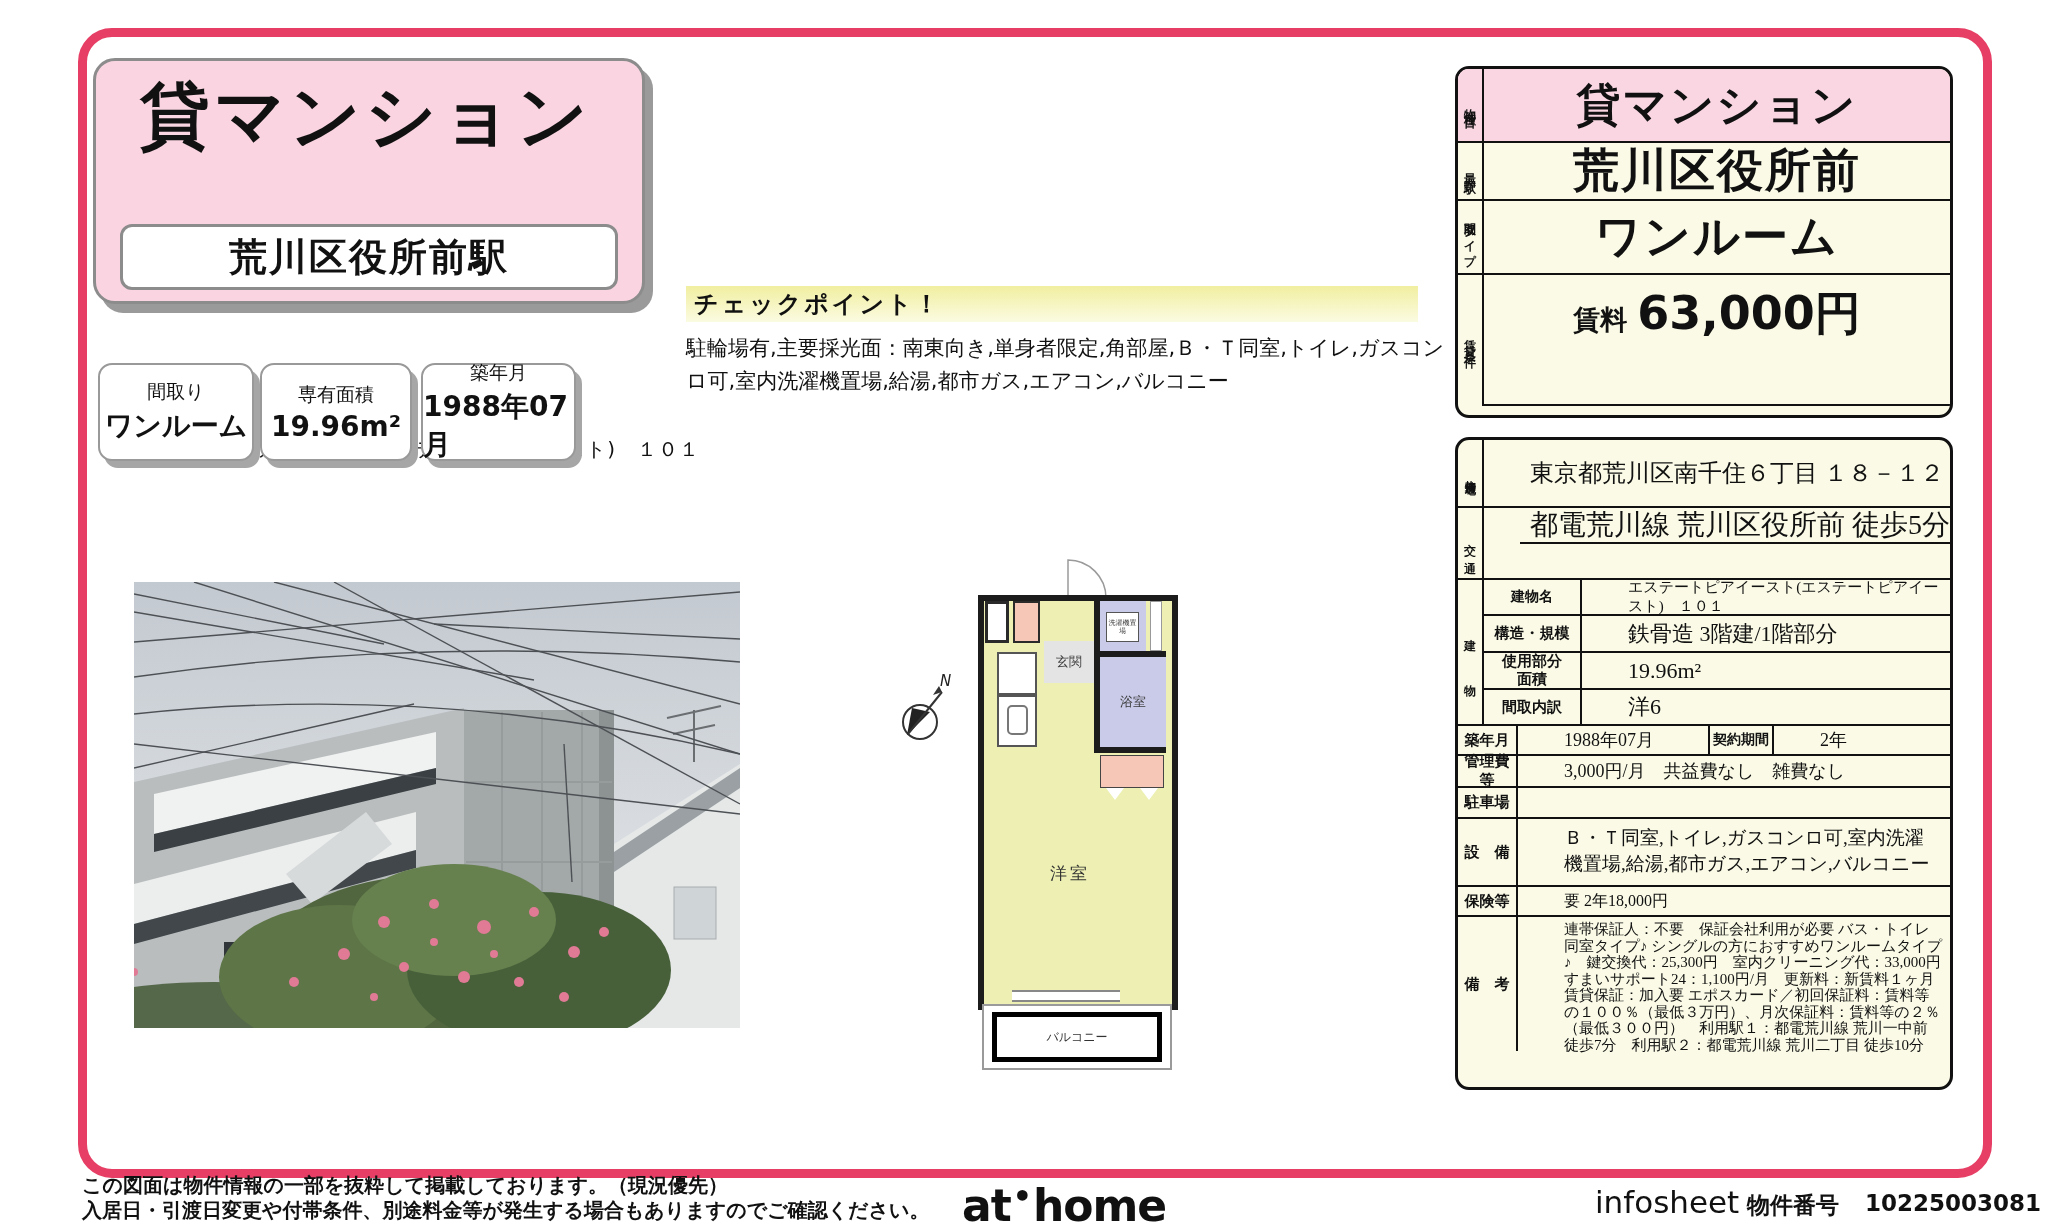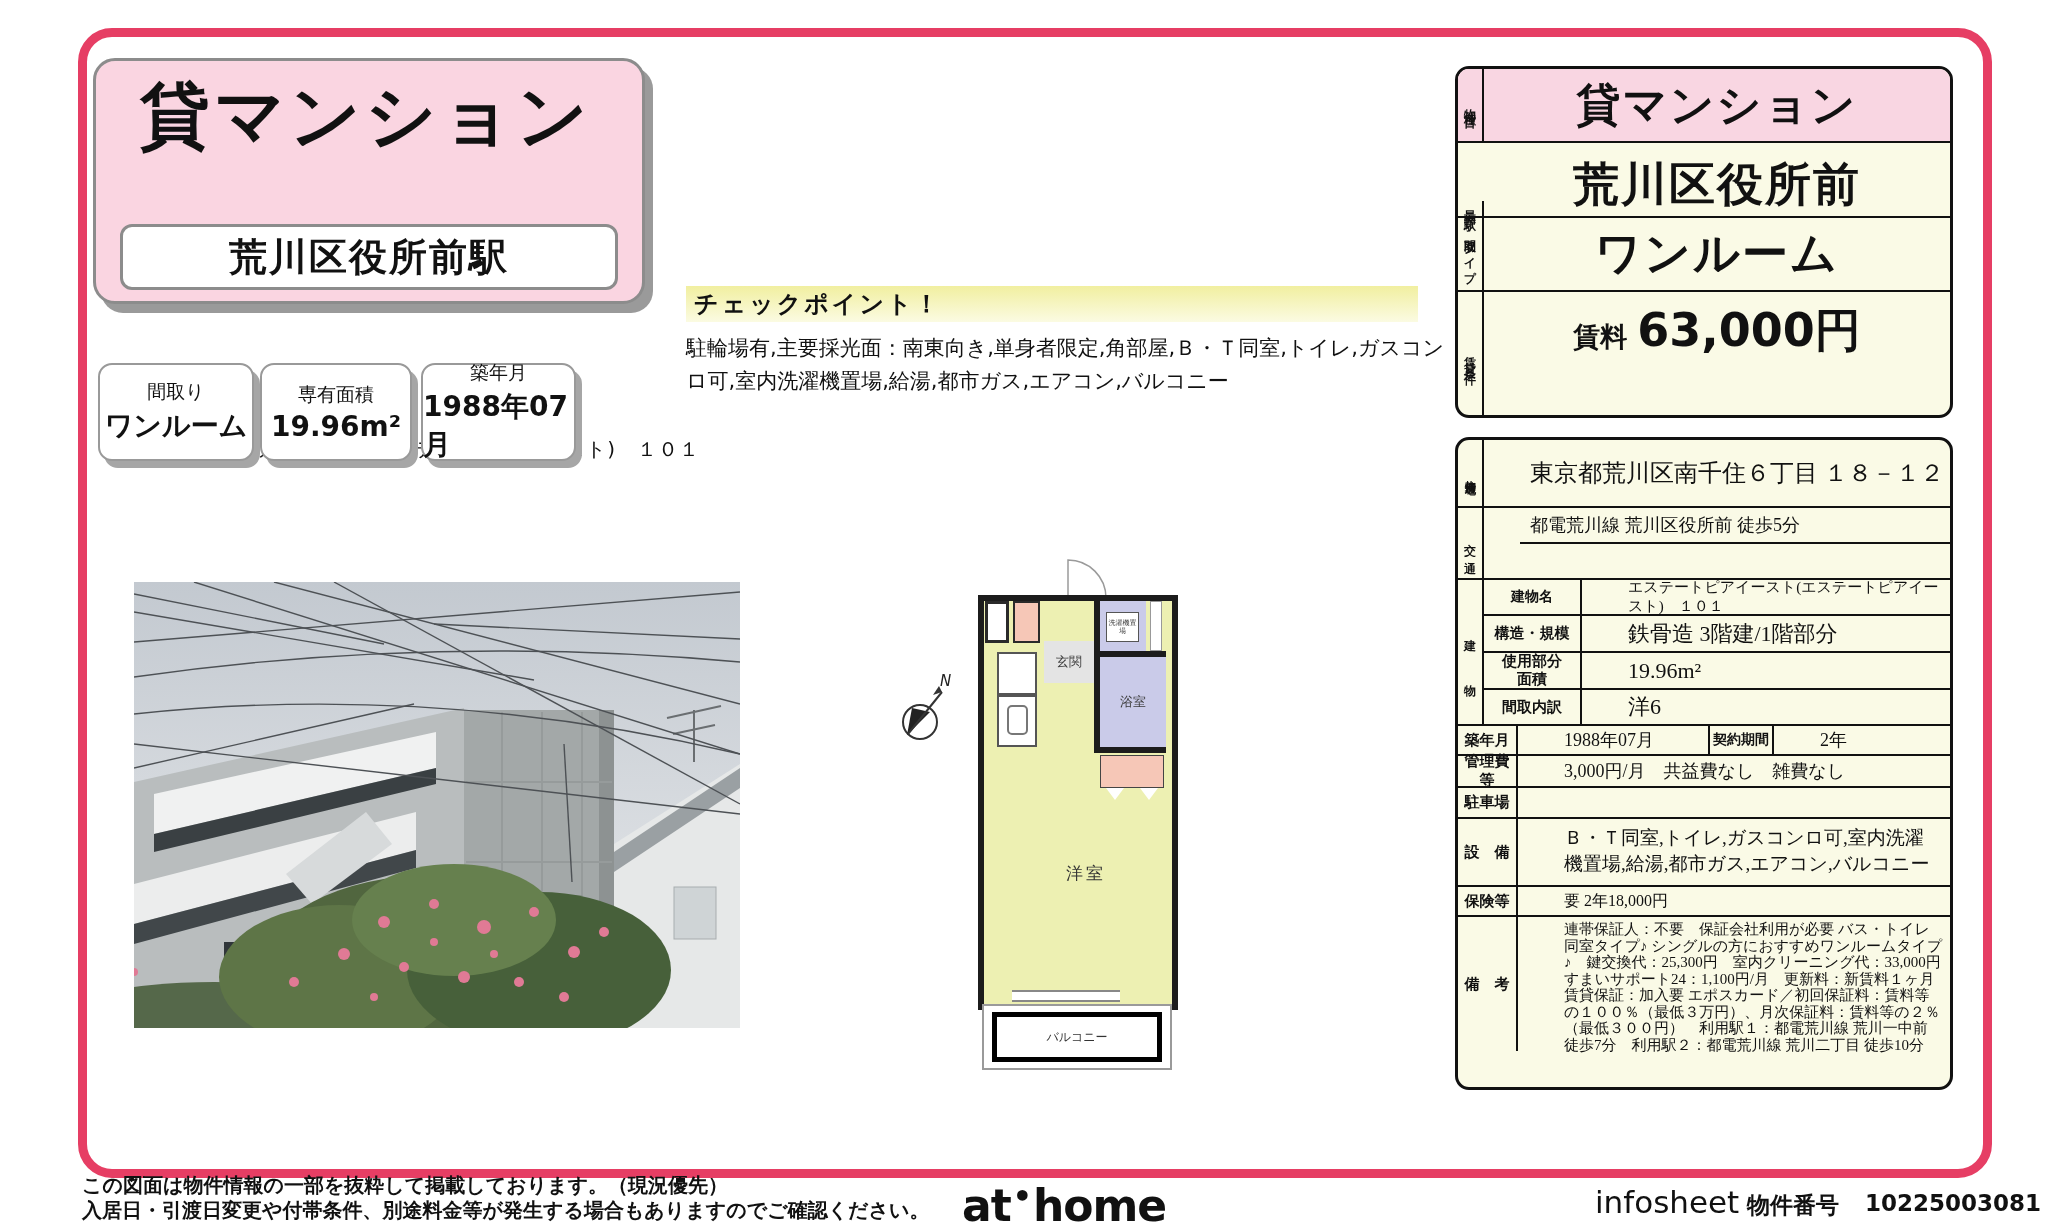--- a/index.html
+++ b/index.html
@@ -211,41 +211,41 @@
     <div class="room" style="left:144px;top:99px;width:6px;height:90px;background:#1c1c1c;"></div>
     <div class="room" style="left:144px;top:189px;width:72px;height:6px;background:#1c1c1c;"></div>
     <div class="room" style="left:150px;top:197px;width:64px;height:33px;background:#f6c7b7;border:1px solid #444;"></div>
     <div class="room" style="left:156px;top:230px;width:0;height:0;border-left:9px solid transparent;border-right:9px solid transparent;border-top:12px solid #fff;"></div>
     <div class="room" style="left:190px;top:230px;width:0;height:0;border-left:9px solid transparent;border-right:9px solid transparent;border-top:12px solid #fff;"></div>
 
     <div class="room" style="left:47px;top:94px;width:40px;height:43px;background:#fff;border:2px solid #555;"></div>
     <div class="room" style="left:47px;top:137px;width:40px;height:52px;background:#fff;border:2px solid #555;"></div>
     <div class="room" style="left:57px;top:147px;width:21px;height:30px;background:#fff;border:2px solid #777;border-radius:5px;"></div>
 
-    <div class="room lbl" style="left:86px;top:300px;width:100px;height:30px;font-size:17px;letter-spacing:3px;color:#333;">
+    <div class="room lbl" style="left:70px;top:300px;width:100px;height:30px;font-size:17px;letter-spacing:3px;color:#333;">
       <span>洋室</span>
     </div>
 
     <div class="room" style="left:62px;top:432px;width:108px;height:12px;background:#fff;border-top:2px solid #888;border-bottom:2px solid #888;box-sizing:border-box;"></div>
 
     <div class="balcony">
       <div class="balcony-inner">
         <span>バルコニー</span>
       </div>
     </div>
   </div>
 
   <div class="abs rtable t-top">
     <div class="trow pinkrow" style="height:74px;">
       <div class="vcell pinkrow">
         <span class="vtext" style="letter-spacing:3px;">物件種目</span>
       </div>
       <div class="cval big">貸マンション</div>
     </div>
-    <div class="trow" style="height:75px;align-items:flex-end;">
+    <div class="trow" style="height:58px;">
       <div class="vcell">
         <span class="vtext" style="letter-spacing:5px;">最寄駅</span>
       </div>
       <div class="cval big" style="font-size:46px;">荒川区役所前</div>
     </div>
     <div class="trow" style="height:74px;">
       <div class="vcell">
         <span class="vtext" style="letter-spacing:1px;">間取タイプ</span>
       </div>
       <div class="cval big" style="font-size:46px;">ワンルーム</div>
@@ -270,21 +270,21 @@
         <span class="vtext" style="font-size:11px;letter-spacing:1px;">物件所在地</span>
       </div>
       <div class="lval serif" style="font-size:24px;">東京都荒川区南千住６丁目 １８－１２</div>
     </div>
 
     <div class="trow" style="height:72px;">
       <div class="vcell">
         <span class="vtext" style="letter-spacing:18px;padding-top:18px;">交通</span>
       </div>
       <div style="flex:1;display:flex;flex-direction:column;">
-        <div class="lval serif" style="height:36px;border-bottom:2px solid #111;font-size:18px;box-sizing:border-box;">都電荒川線 荒川区役所前 徒歩5分</div>
+        <div class="lval serif" style="height:36px;border-bottom:2px solid #111;font-size:28px;box-sizing:border-box;">都電荒川線 荒川区役所前 徒歩5分</div>
         <div class="lval" style="flex:1;"></div>
       </div>
     </div>
 
     <div class="trow" style="height:146px;">
       <div class="vcell">
         <span class="vtext" style="letter-spacing:46px;padding-top:46px;">建物</span>
       </div>
       <div style="flex:1;display:flex;flex-direction:column;">
         <div style="display:flex;height:36px;border-bottom:2px solid #111;box-sizing:border-box;">

